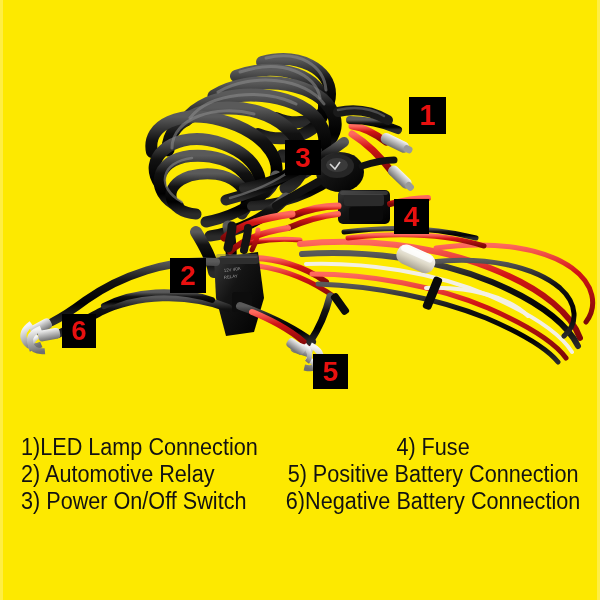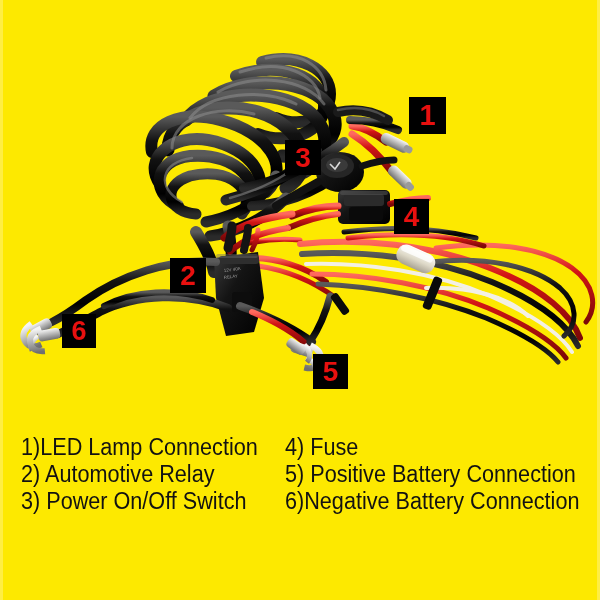--- a/index.html
+++ b/index.html
@@ -58,21 +58,21 @@
     top: 434px;
     width: 600px;
     height: 90px;
     color: #111111;
   }
   .legend-col {
     position: absolute;
     top: 0;
   }
   #legend-col-left  { left: 17px;  width: 262px; }
-  #legend-col-right { left: 281px; width: 315px; }
+  #legend-col-right { left: 281px; width: 315px; text-align: center; }
   .legend-item {
     font-family: "Liberation Sans", sans-serif;
     font-size: 23px;
     line-height: 27px;
     white-space: nowrap;
     color: #121212;
     transform: scaleX(.94);
     transform-origin: left center;
   }
 </style>

